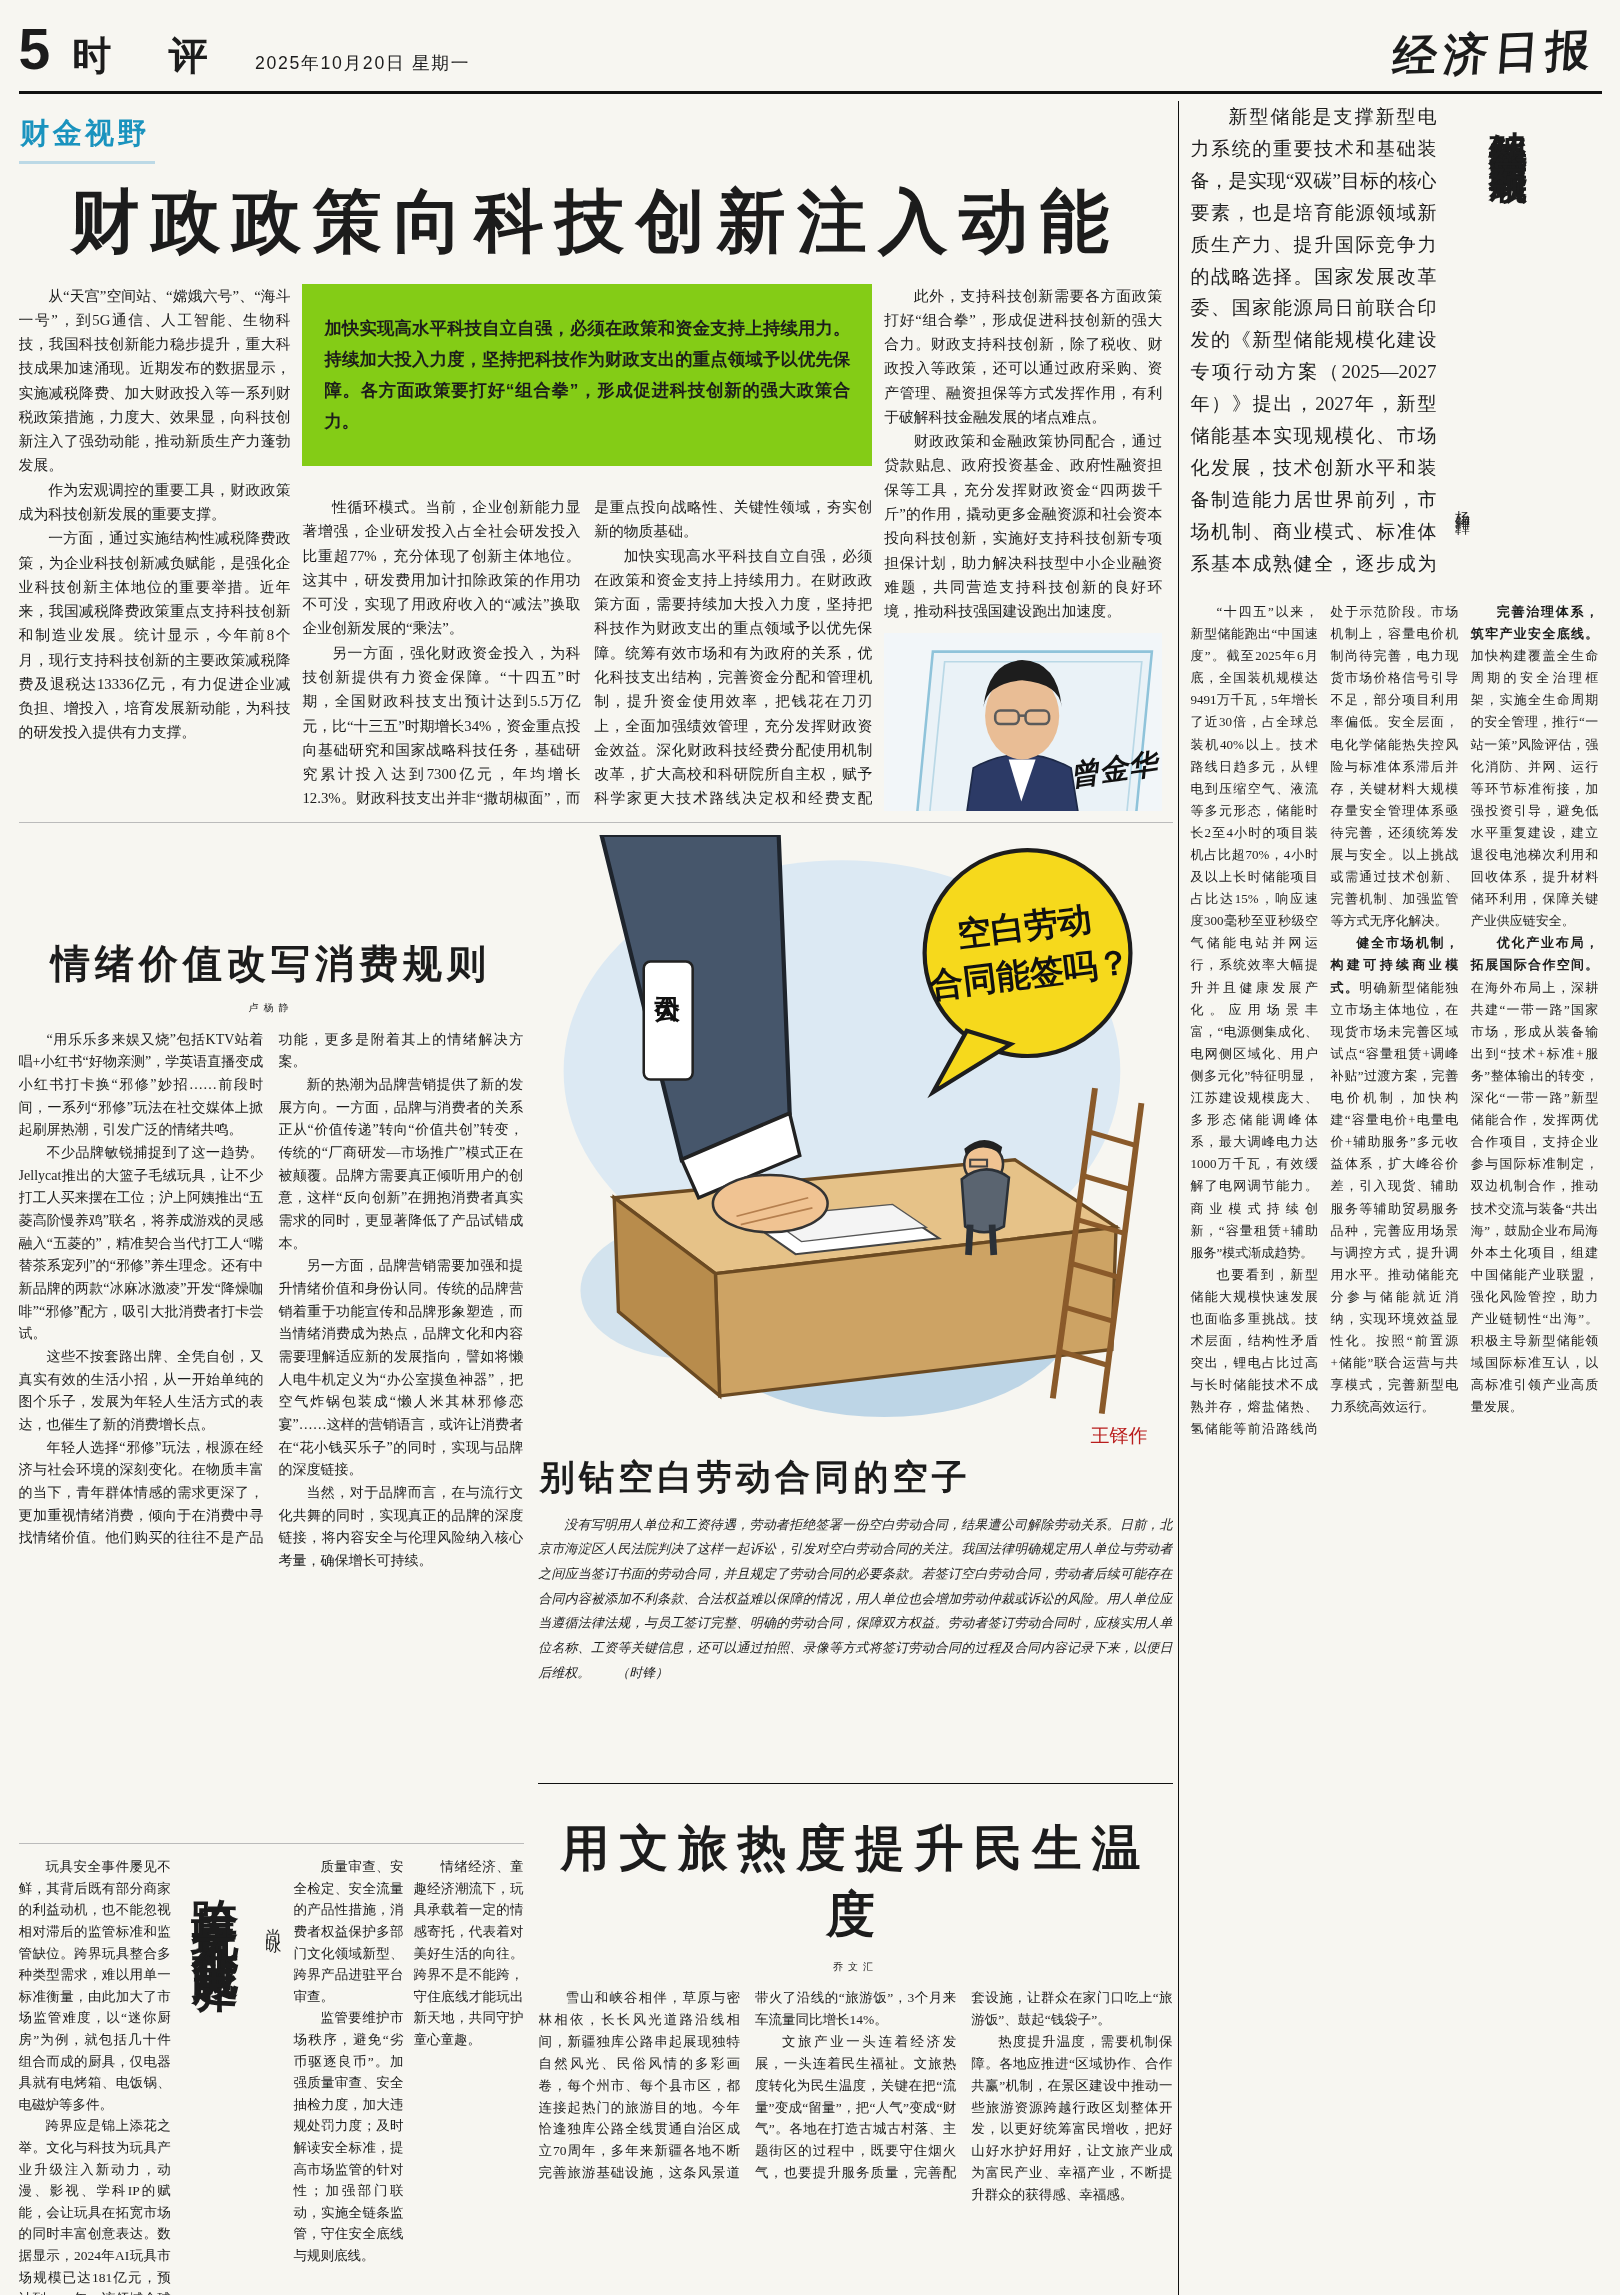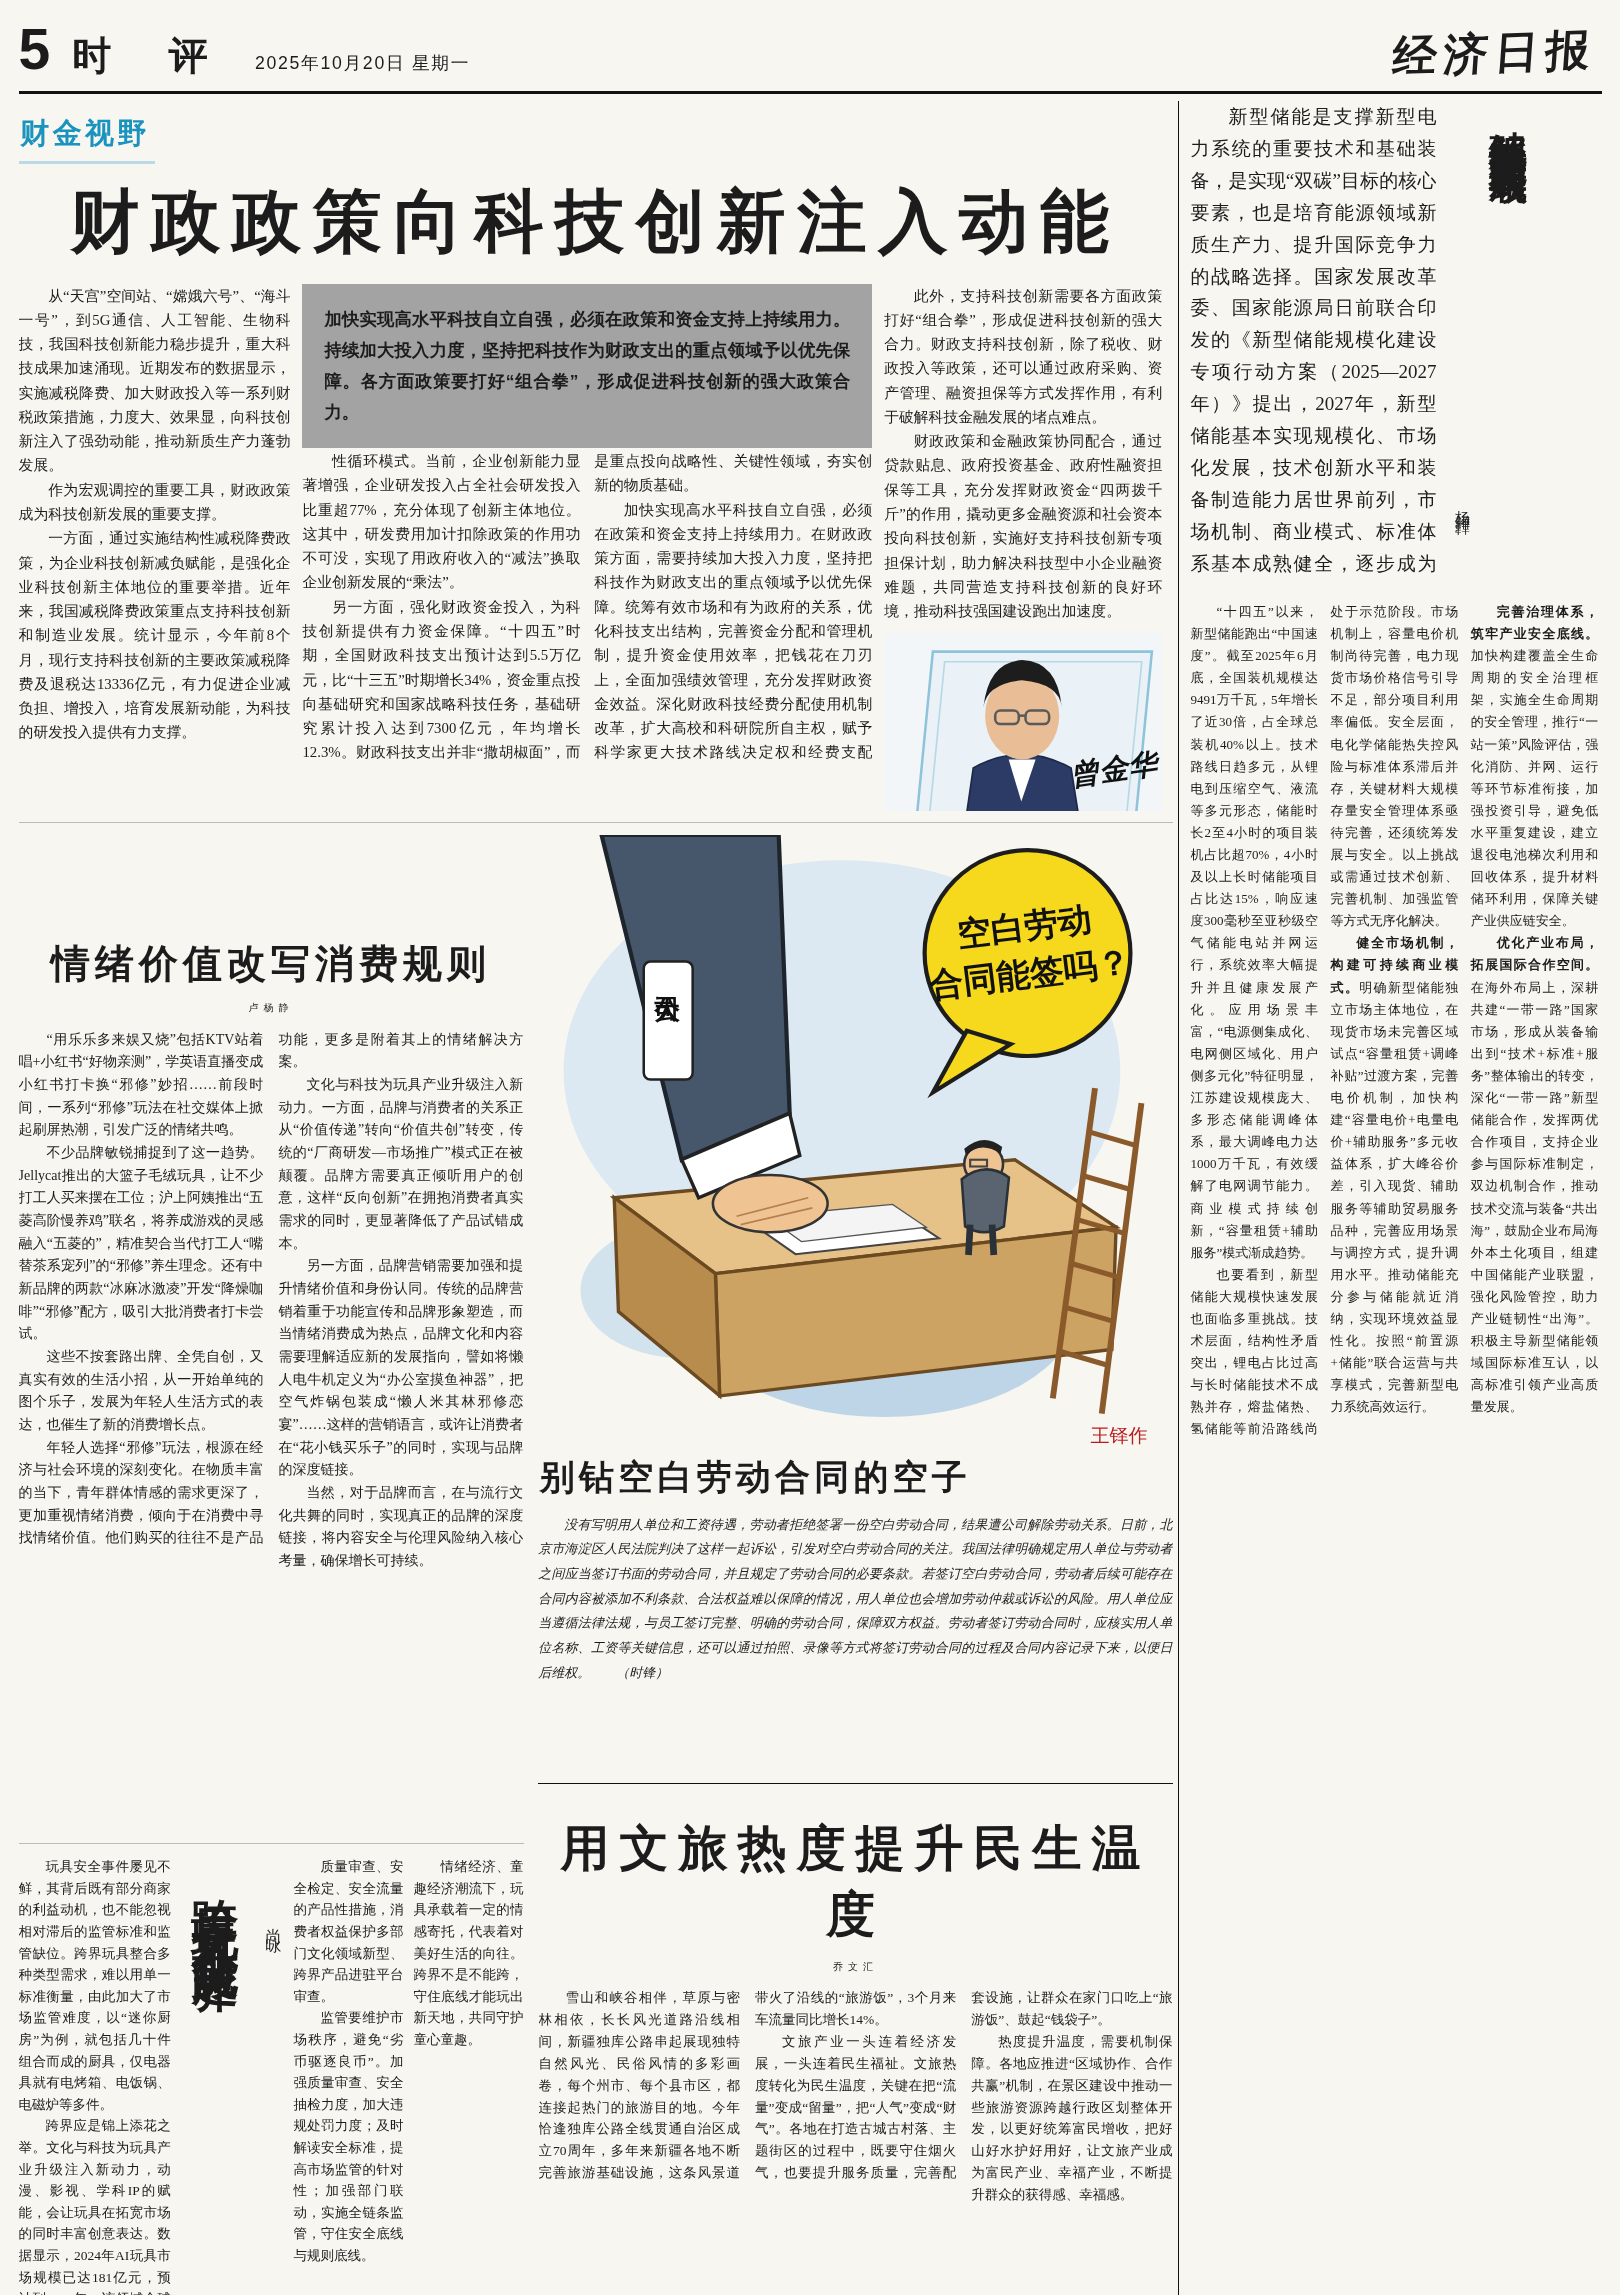--- a/index.html
+++ b/index.html
@@ -34,21 +34,21 @@
           font-size:29px;letter-spacing:3.4px;display:inline-block;
           border-bottom:3.4px solid #bcd9e6;padding:5px 5px 6.8px 1.7px;margin-top:8.4px;}
   .h1{font-family:"Liberation Sans",sans-serif;font-weight:900;font-size:69px;
       letter-spacing:11.8px;text-align:center;margin:22px 0 25px 0;line-height:1.05;}
   .lead-body{display:flex;gap:11.8px;height:527px;overflow:hidden;}
   .lead-body p,.para p{margin:0;text-indent:2em;text-align:justify;}
   .bcol{font-size:14.8px;line-height:1.64;}
   .c1{width:272px;}
   .cmid{width:570px;}
   .c4{width:278px;}
-  .quotebox{background:#a3a3a3;padding:20px 22px;margin-bottom:1px;
+  .quotebox{background:#84cc16;padding:29px 22px;margin-bottom:29px;
             font-weight:bold;font-size:17.3px;line-height:1.8;text-align:justify;
             font-family:"Liberation Sans",sans-serif;}
   .midflow{column-count:2;column-gap:13.5px;height:354px;overflow:hidden;}
   .photo{margin-top:10px;width:278px;height:199px;position:relative;background:#f2f6f9;}
   .photo svg{display:block;}
 
   .rule-h{border:none;border-top:0.8px solid #bbb;margin:11.8px 0;}
 
   
   .band{display:flex;gap:15px;margin-top:5px;align-items:flex-end;}
@@ -166,21 +166,21 @@
       
       <div class="band">
         <div class="emo">
           <div class="h2-serif">情绪价值改写消费规则</div>
           <div class="byline">卢杨静</div>
           <div class="emo-flow">
               <p>“用乐乐多来娱又烧”包括KTV站着唱+小红书“好物亲测”，学英语直播变成小红书打卡换“邪修”妙招……前段时间，一系列“邪修”玩法在社交媒体上掀起刷屏热潮，引发广泛的情绪共鸣。</p>
               <p>不少品牌敏锐捕捉到了这一趋势。Jellycat推出的大篮子毛绒玩具，让不少打工人买来摆在工位；沪上阿姨推出“五菱高阶慢养鸡”联名，将养成游戏的灵感融入“五菱的”，精准契合当代打工人“嘴替茶系宠列”的“邪修”养生理念。还有中新品牌的两款“冰麻冰激凌”开发“降燥咖啡”“邪修”配方，吸引大批消费者打卡尝试。</p>
               <p>这些不按套路出牌、全凭自创，又真实有效的生活小招，从一开始单纯的图个乐子，发展为年轻人生活方式的表达，也催生了新的消费增长点。</p>
               <p>年轻人选择“邪修”玩法，根源在经济与社会环境的深刻变化。在物质丰富的当下，青年群体情感的需求更深了，更加重视情绪消费，倾向于在消费中寻找情绪价值。他们购买的往往不是产品功能，更多是附着其上的情绪解决方案。</p>
-              <p>文化与科技为玩具产业升级注入新动力。一方面，品牌与消费者的关系正从“价值传递”转向“价值共创”转变，传统的“厂商研发—市场推广”模式正在被颠覆。品牌方需要真正倾听用户的创意，这样“反向创新”在拥抱消费者真实需求的同时，更显著降低了产品试错成本。</p>
+              <p>新的热潮为品牌营销提供了新的发展方向。一方面，品牌与消费者的关系正从“价值传递”转向“价值共创”转变，传统的“厂商研发—市场推广”模式正在被颠覆。品牌方需要真正倾听用户的创意，这样“反向创新”在拥抱消费者真实需求的同时，更显著降低了产品试错成本。</p>
               <p>另一方面，品牌营销需要加强和提升情绪价值和身份认同。传统的品牌营销着重于功能宣传和品牌形象塑造，而当情绪消费成为热点，品牌文化和内容需要理解适应新的发展指向，譬如将懒人电牛机定义为“办公室摸鱼神器”，把空气炸锅包装成“懒人米其林邪修恋宴”……这样的营销语言，或许让消费者在“花小钱买乐子”的同时，实现与品牌的深度链接。</p>
               <p>当然，对于品牌而言，在与流行文化共舞的同时，实现真正的品牌的深度链接，将内容安全与伦理风险纳入核心考量，确保增长可持续。</p>
             </div>
         </div>
 
         <div class="cartoon-wrap">
           <svg class="cartoon" viewBox="0 0 705 690">
             <ellipse cx="340" cy="280" rx="330" ry="250" fill="#dce9f3"></ellipse>
             <ellipse cx="390" cy="560" rx="230" ry="130" fill="#aecde4" opacity="0.8"></ellipse>
             <ellipse cx="150" cy="540" rx="120" ry="80" fill="#c3dcec" opacity="0.7"></ellipse>

